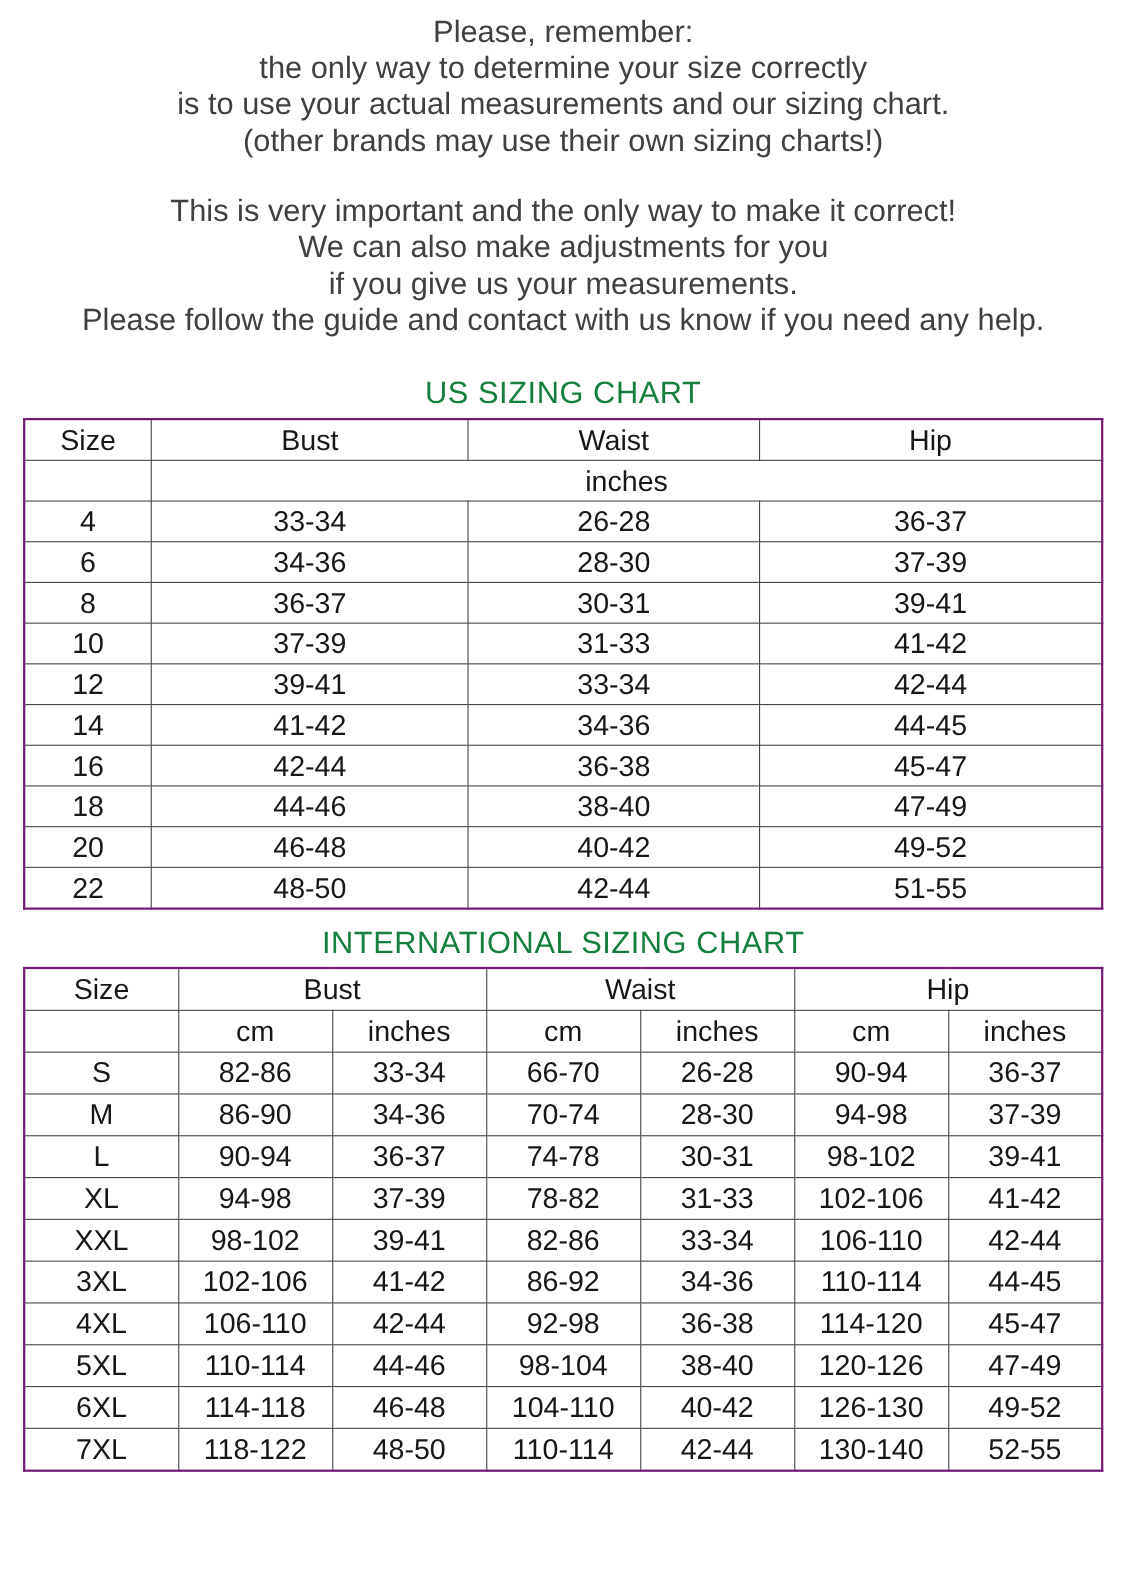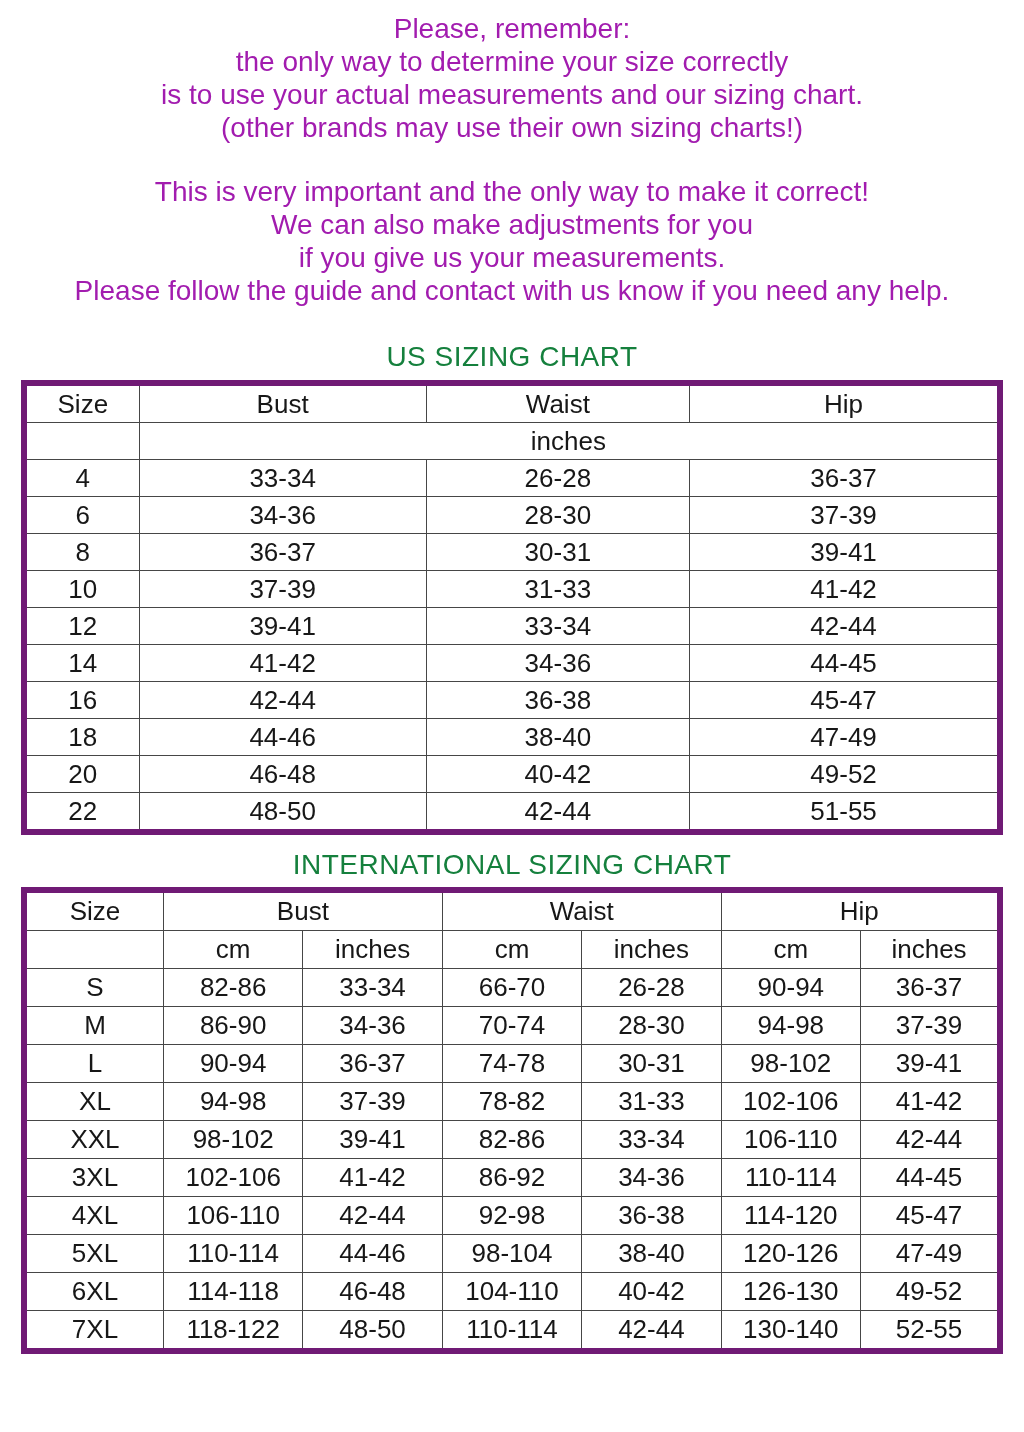--- a/index.html
+++ b/index.html
@@ -12,21 +12,21 @@
     overflow: hidden;
   }
   .page {
     width: 1024px;
     height: 1432px;
     background: #ffffff;
   }
   .intro {
     padding-top: 12px;
     text-align: center;
-    color: #a21caf;
+    color: #404040;
     font-weight: 300;
   }
   .intro-line {
     font-size: 28px;
     line-height: 33px;
     white-space: nowrap;
   }
   .intro-para2 {
     margin-top: 31px;
     text-align: center;
@@ -39,21 +39,21 @@
     letter-spacing: 0.5px;
     color: #15803d;
   }
   .us-title    { margin-top: 34px; margin-bottom: 7px; }
   .intl-title  { margin-top: 14px; margin-bottom: 6px; }
   table.size-table {
     width: 982px;
     margin: 0 auto;
     border-collapse: collapse;
     table-layout: fixed;
-    border: 6px solid #701a75;
+    border: 2px solid #701a75;
   }
   table.size-table td {
     border: 1.5px solid #464646;
     text-align: center;
     vertical-align: middle;
     font-size: 26px;
     font-weight: 300;
     color: #171717;
     padding: 0;
     height: 36px;

